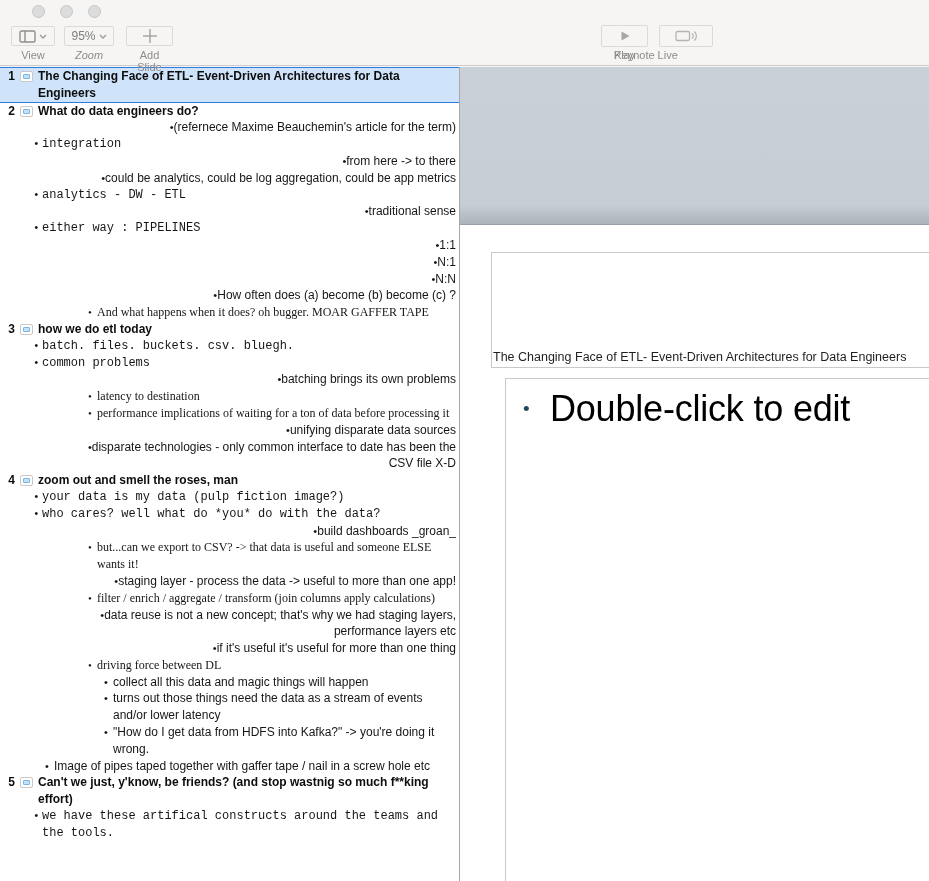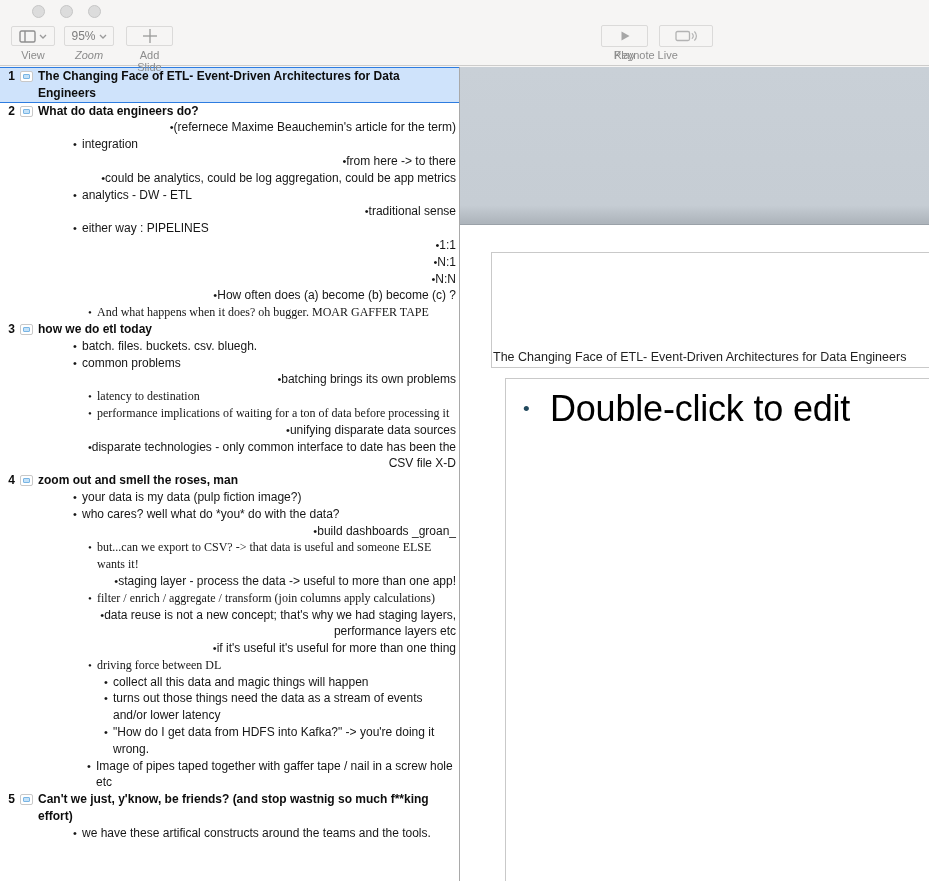--- a/index.html
+++ b/index.html
@@ -46,25 +46,25 @@
   .thumb { width:13px; height:11px; margin-top:3px; background:#fff;
            border:1px solid #c8c8c8; border-radius:2px; display:flex;
            align-items:center; justify-content:center; }
   .thumb-in { width:7px; height:5px; background:#c3e1f8; border:1px solid #79b5e4;
               border-radius:1px; display:block; }
   .stitle { padding-right:4px; }
 
   .ob { padding-right:3px; color:#161616; }
   .ob::before { content:"•"; display:inline-block; width:9px; margin-left:-9px;
                 font-size:11px; }
-  .lvl1 { padding-left:82px; }
+  .lvl1 { padding-left:42px;font-family:Liberation Mono, monospace; }
   .lvl2 { padding-left:81px;text-align:right; }
   .lvl3 { padding-left:97px;font-family:Liberation Serif, serif; }
   .lvl4 { padding-left:113px; }
-  .lvl5 { padding-left:96px; }
+  .lvl5 { padding-left:54px; }
 
   
   .canvas { position:absolute; left:460px; top:67px; width:469px; height:814px;
             background:#ffffff; overflow:hidden; }
   .canvas-gray { position:absolute; left:0; top:0; width:469px; height:158px;
                  background:linear-gradient(#c9d0d7 0%, #c6cdd4 88%, #aeb5bc 99%);
                  border-bottom:1px solid #9aa1a8; }
   .title-box { position:absolute; left:31px; top:185px; right:-4px; height:116px;
                border:1px solid #c9c9c9; display:flex; align-items:flex-end;
                padding:0 0 3px 1px; }

